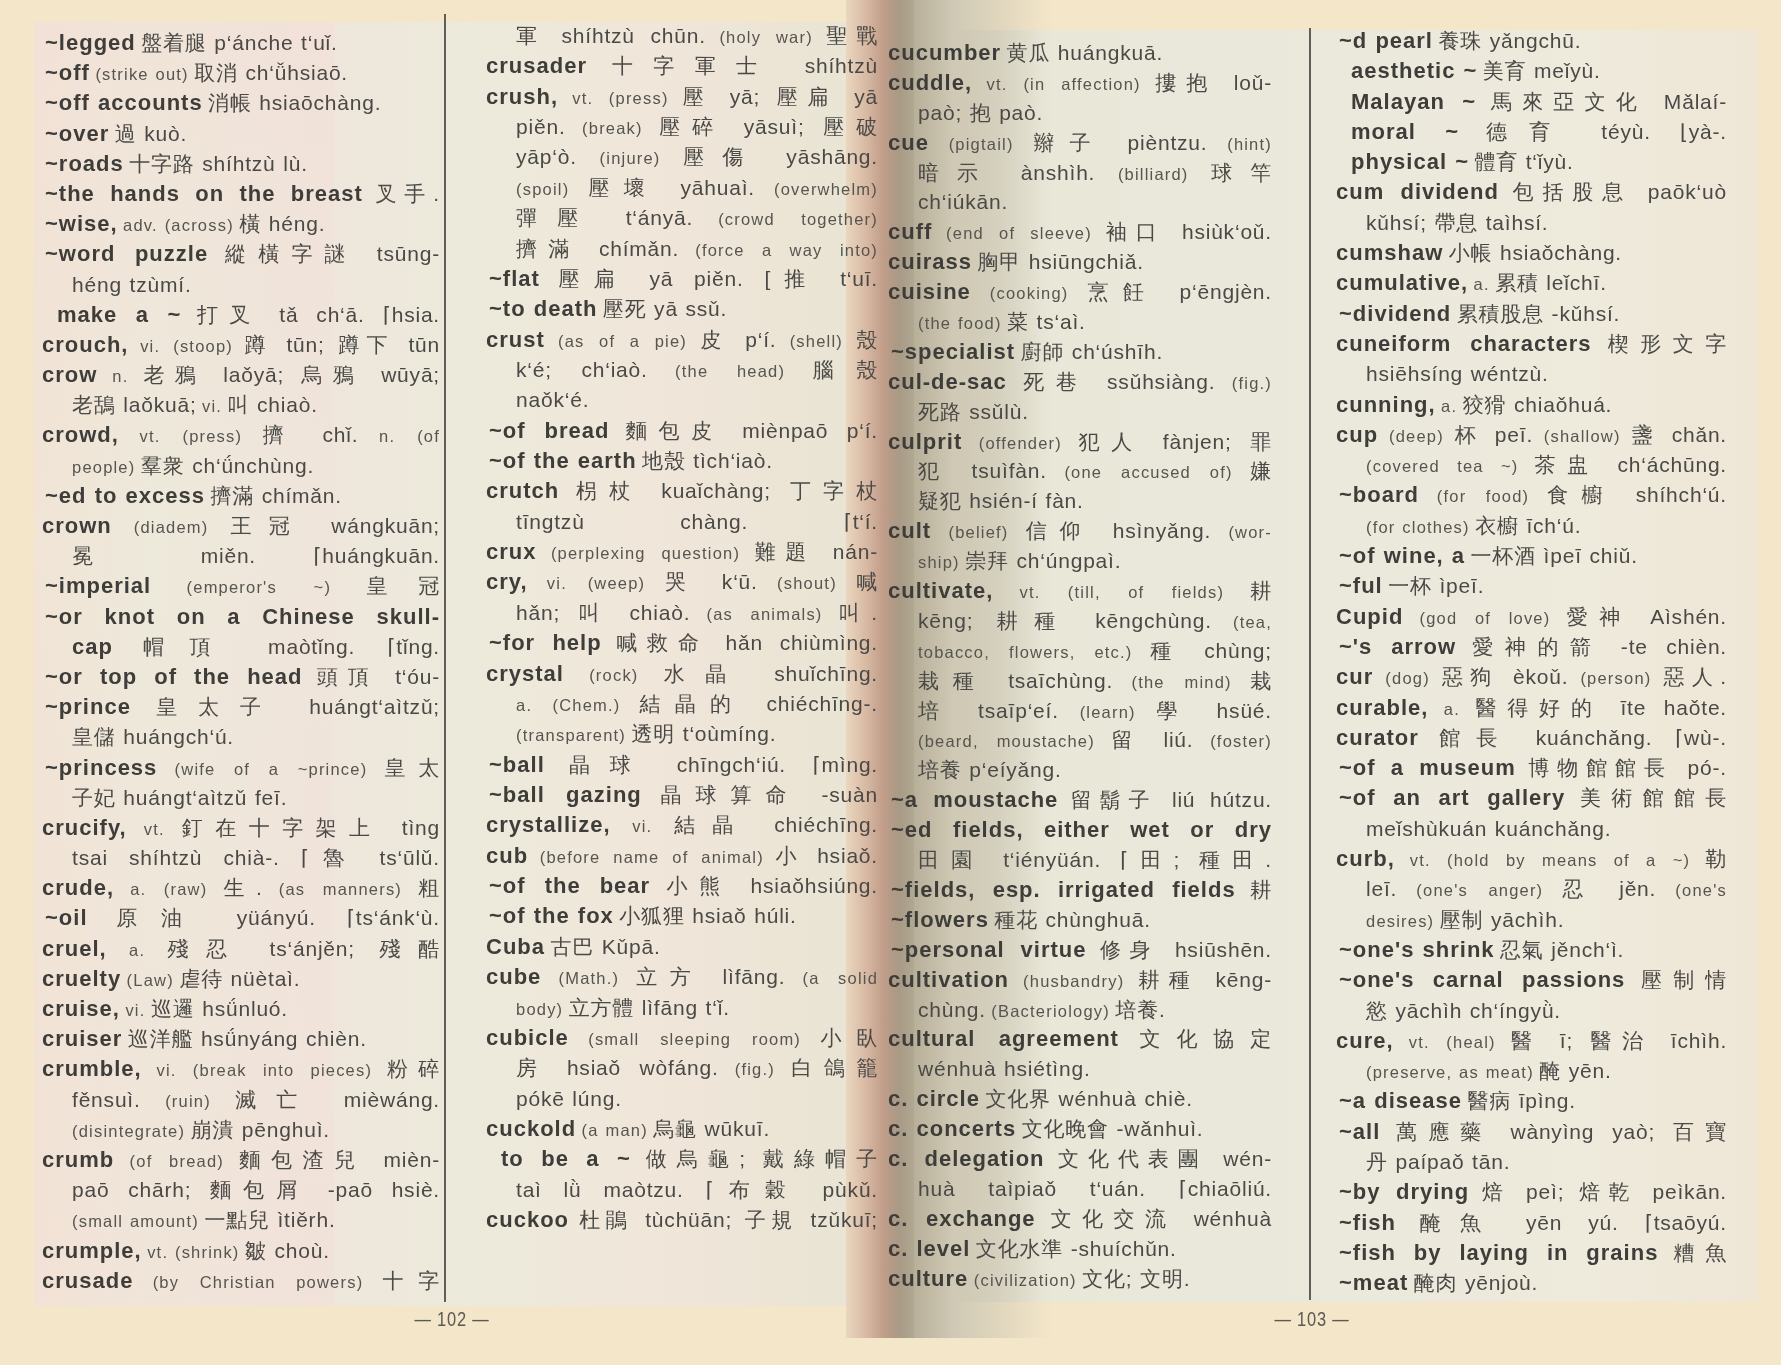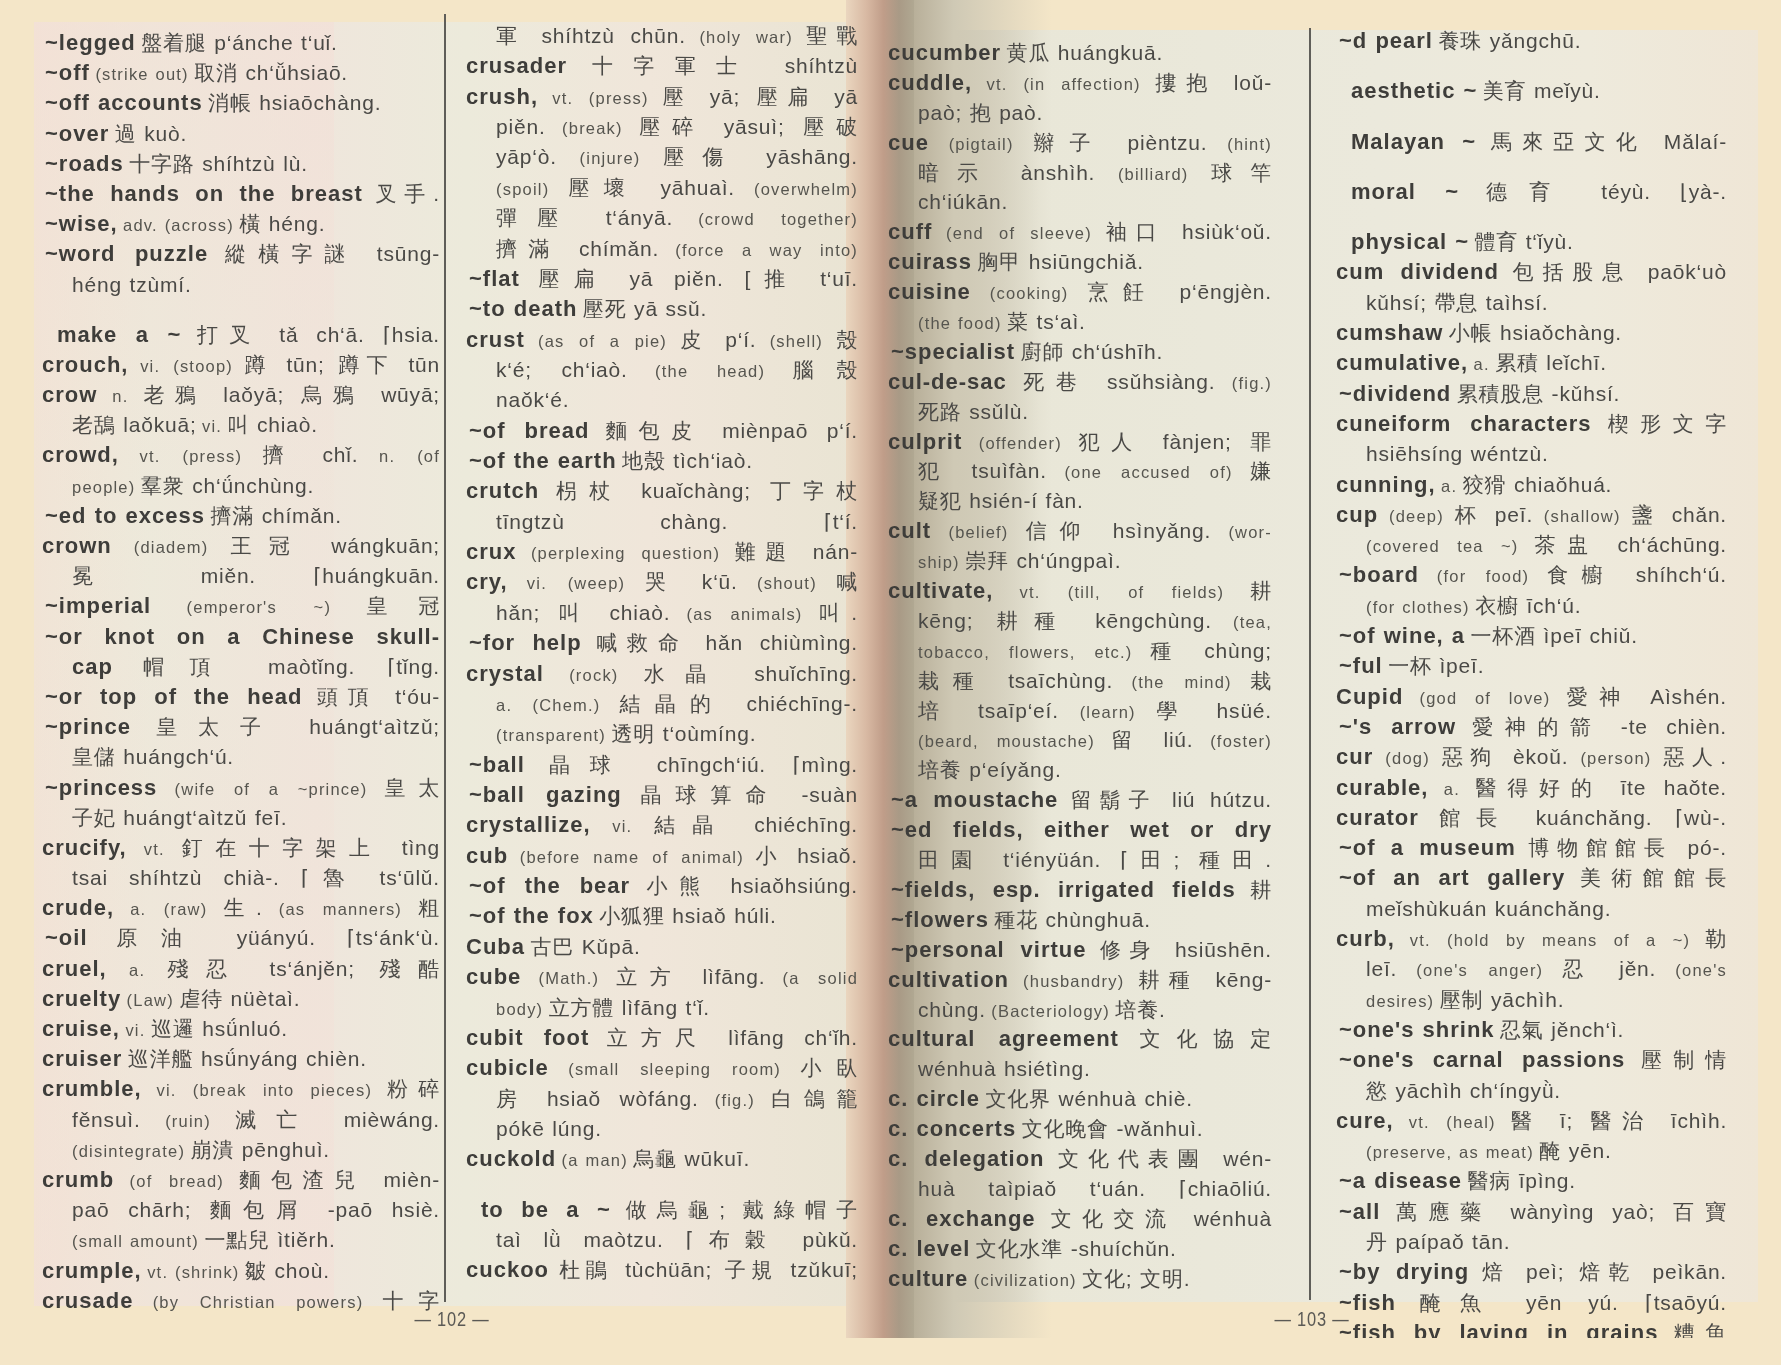--- a/index.html
+++ b/index.html
@@ -21,21 +21,21 @@
 
     .rule { position:absolute; width:2px; background: var(--rule, #5f5e59); }
 
     .col { position:absolute; }
     .line { height: var(--lh); line-height: var(--lh); overflow:hidden; white-space: normal;
       text-align:left; word-spacing:1px; }
     .line span { line-height:1; }
     .line.j { text-align: justify; text-align-last: justify; }
     .k-h { padding-left:0; }
     .k-s { padding-left:3px; }
-    .k-p { padding-left:15px;margin-top:20px; }
+    .k-p { padding-left:15px; }
     .k-c { padding-left:30px; }
 
     .seg-b { font-weight:700; font-size:22px; letter-spacing:1px; color: var(--ink-bold, #3e3d3a); }
     .seg-t { font-size:21px; letter-spacing:0.8px; color: var(--ink, #4a4946); }
     .seg-g { font-size:16.5px; letter-spacing:1.2px; color: var(--ink-light, #56554f); }
 
     .page-number { position:absolute; top:1308px; font-size:20px; color:#5a5955; letter-spacing:1px;
       transform: scaleX(0.82); transform-origin:center; white-space:nowrap; }
   </style>
 </head>
@@ -90,21 +90,21 @@
         <div class="line k-c"><span class="seg-g">(disintegrate)</span> <span class="seg-t">崩潰 pēnghuì.</span></div>
         <div class="line k-h j"><span class="seg-b">crumb</span> <span class="seg-g">(of bread)</span> <span class="seg-t">麵包渣兒 mièn-</span></div>
         <div class="line k-c j"><span class="seg-t">paō chārh; 麵包屑 -paō hsiè.</span></div>
         <div class="line k-c"><span class="seg-g">(small amount)</span> <span class="seg-t">一點兒 ìtiěrh.</span></div>
         <div class="line k-h"><span class="seg-b">crumple,</span> <span class="seg-g">vt. (shrink)</span> <span class="seg-t">皺 choù.</span></div>
         <div class="line k-h j"><span class="seg-b">crusade</span> <span class="seg-g">(by Christian powers)</span> <span class="seg-t">十字</span></div>
       </div>
 
     <div class="rule" style="left:444px; top:14px; height:1288px;"></div>
 
-    <div class="col" style="left:466px; top:23px; width:392px; --lh:30.37px;">
+    <div class="col" style="left:486px; top:23px; width:392px; --lh:30.37px;">
         <div class="line k-c j"><span class="seg-t">軍 shíhtzù chūn.</span> <span class="seg-g">(holy war)</span> <span class="seg-t">聖戰</span></div>
         <div class="line k-h j"><span class="seg-b">crusader</span> <span class="seg-t">十字軍士 shíhtzù</span></div>
         <div class="line k-h j"><span class="seg-b">crush,</span> <span class="seg-g">vt. (press)</span> <span class="seg-t">壓 yā; 壓扁 yā</span></div>
         <div class="line k-c j"><span class="seg-t">piěn.</span> <span class="seg-g">(break)</span> <span class="seg-t">壓碎 yāsuì; 壓破</span></div>
         <div class="line k-c j"><span class="seg-t">yāp‘ò.</span> <span class="seg-g">(injure)</span> <span class="seg-t">壓傷 yāshāng.</span></div>
         <div class="line k-c j"><span class="seg-g">(spoil)</span> <span class="seg-t">壓壞 yāhuaì.</span> <span class="seg-g">(overwhelm)</span></div>
         <div class="line k-c j"><span class="seg-t">彈壓 t‘ányā.</span> <span class="seg-g">(crowd together)</span></div>
         <div class="line k-c j"><span class="seg-t">擠滿 chímǎn.</span> <span class="seg-g">(force a way into)</span></div>
         <div class="line k-s j"><span class="seg-b">~flat</span> <span class="seg-t">壓扁 yā piěn. [推 t‘uī.</span></div>
         <div class="line k-s"><span class="seg-b">~to death</span> <span class="seg-t">壓死 yā ssǔ.</span></div>
@@ -124,21 +124,20 @@
         <div class="line k-c"><span class="seg-g">(transparent)</span> <span class="seg-t">透明 t‘oùmíng.</span></div>
         <div class="line k-s j"><span class="seg-b">~ball</span> <span class="seg-t">晶球 chīngch‘iú. ⌈mìng.</span></div>
         <div class="line k-s j"><span class="seg-b">~ball gazing</span> <span class="seg-t">晶球算命 -suàn</span></div>
         <div class="line k-h j"><span class="seg-b">crystallize,</span> <span class="seg-g">vi.</span> <span class="seg-t">結晶 chiéchīng.</span></div>
         <div class="line k-h j"><span class="seg-b">cub</span> <span class="seg-g">(before name of animal)</span> <span class="seg-t">小 hsiaǒ.</span></div>
         <div class="line k-s j"><span class="seg-b">~of the bear</span> <span class="seg-t">小熊 hsiaǒhsiúng.</span></div>
         <div class="line k-s"><span class="seg-b">~of the fox</span> <span class="seg-t">小狐狸 hsiaǒ húli.</span></div>
         <div class="line k-h"><span class="seg-b">Cuba</span> <span class="seg-t">古巴 Kǔpā.</span></div>
         <div class="line k-h j"><span class="seg-b">cube</span> <span class="seg-g">(Math.)</span> <span class="seg-t">立方 lìfāng.</span> <span class="seg-g">(a solid</span></div>
         <div class="line k-c"><span class="seg-g">body)</span> <span class="seg-t">立方體 lìfāng t‘ǐ.</span></div>
-        <div class="line k-h j"><span class="seg-b">cubit foot</span> <span class="seg-t">立方尺 lìfāng ch‘ǐh.</span></div>
         <div class="line k-h j"><span class="seg-b">cubicle</span> <span class="seg-g">(small sleeping room)</span> <span class="seg-t">小臥</span></div>
         <div class="line k-c j"><span class="seg-t">房 hsiaǒ wòfáng.</span> <span class="seg-g">(fig.)</span> <span class="seg-t">白鴿籠</span></div>
         <div class="line k-c"><span class="seg-t">pókē lúng.</span></div>
         <div class="line k-h"><span class="seg-b">cuckold</span> <span class="seg-g">(a man)</span> <span class="seg-t">烏龜 wūkuī.</span></div>
         <div class="line k-p j"><span class="seg-b">to be a ~</span> <span class="seg-t">做烏龜; 戴綠帽子</span></div>
         <div class="line k-c j"><span class="seg-t">taì lǜ maòtzu. ⌈布穀 pùkǔ.</span></div>
         <div class="line k-h j"><span class="seg-b">cuckoo</span> <span class="seg-t">杜鵑 tùchüān; 子規 tzǔkuī;</span></div>
       </div>
 
     <div class="page-number" style="left:400px; width:104px; text-align:center;">— 102 —</div>

